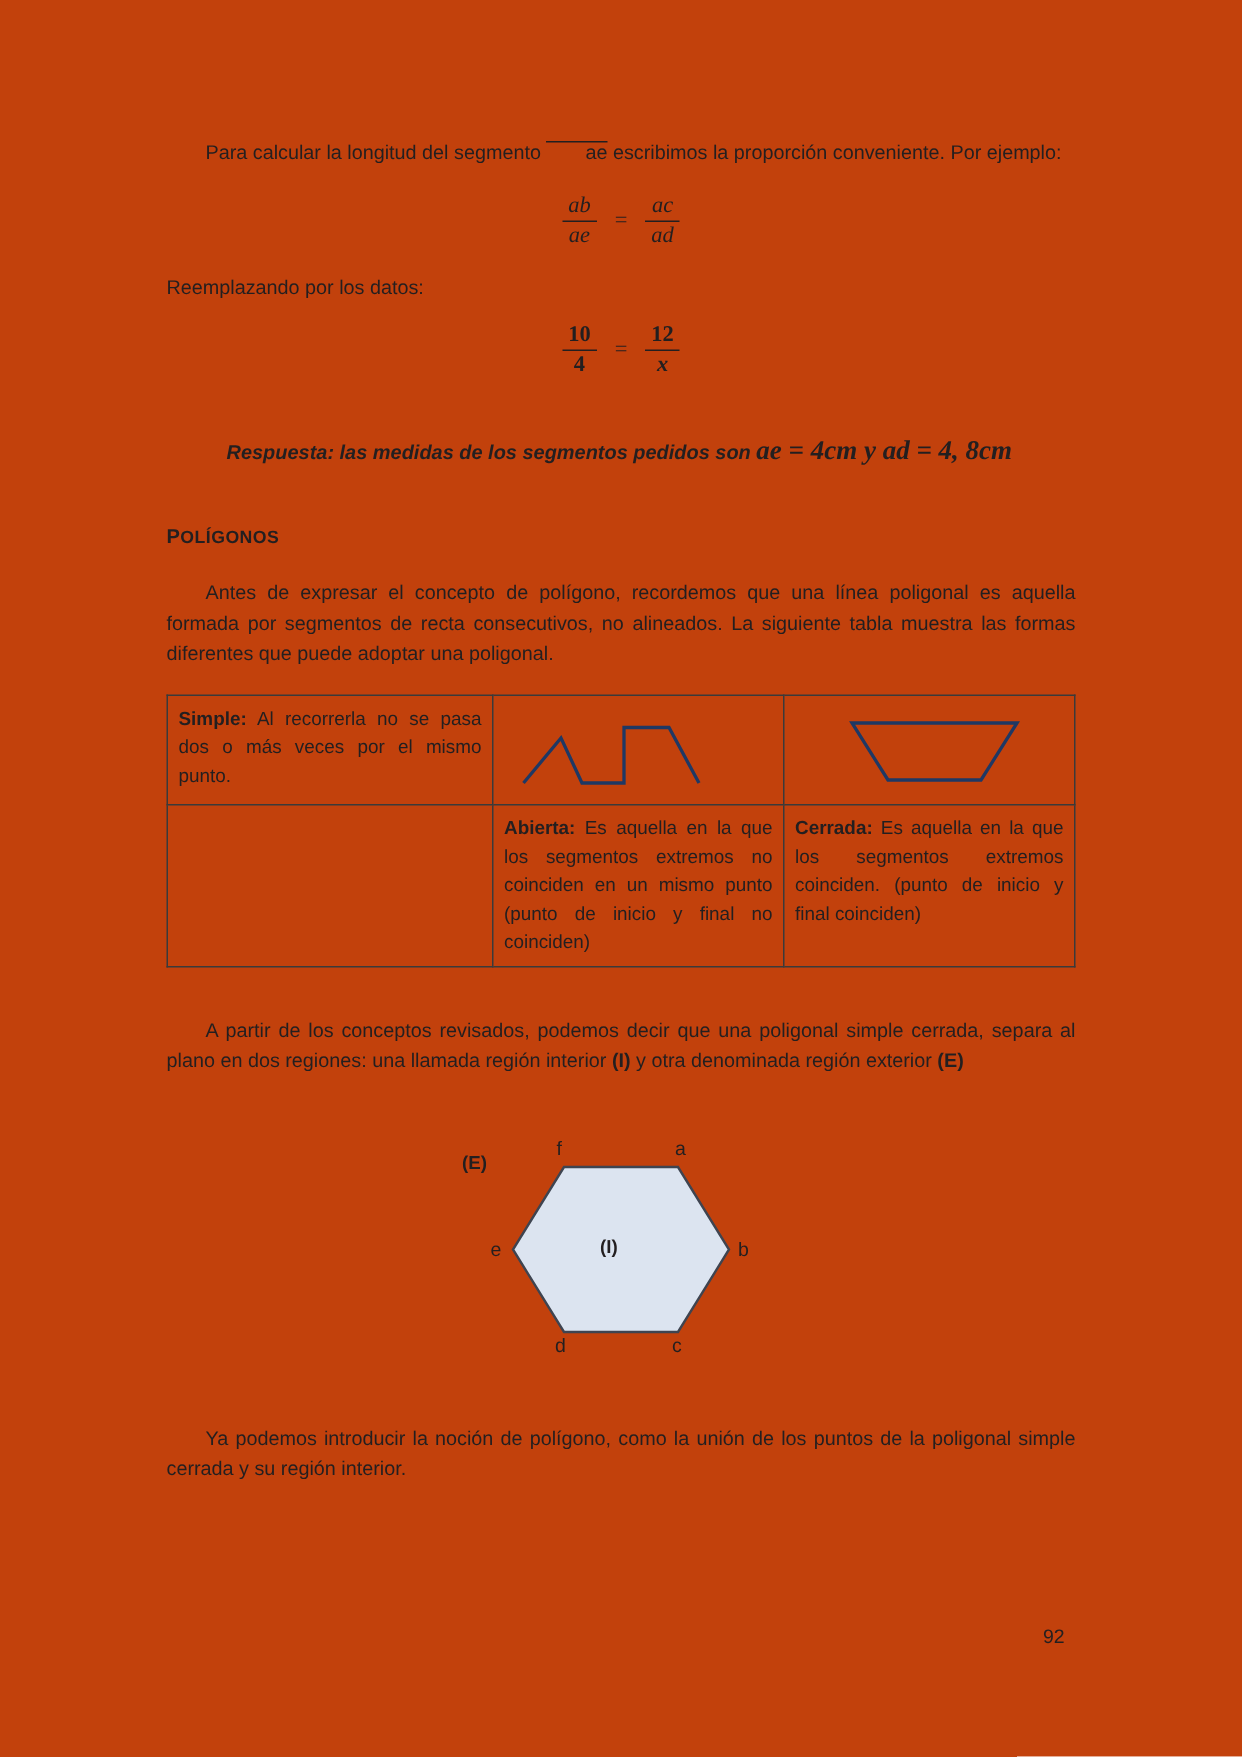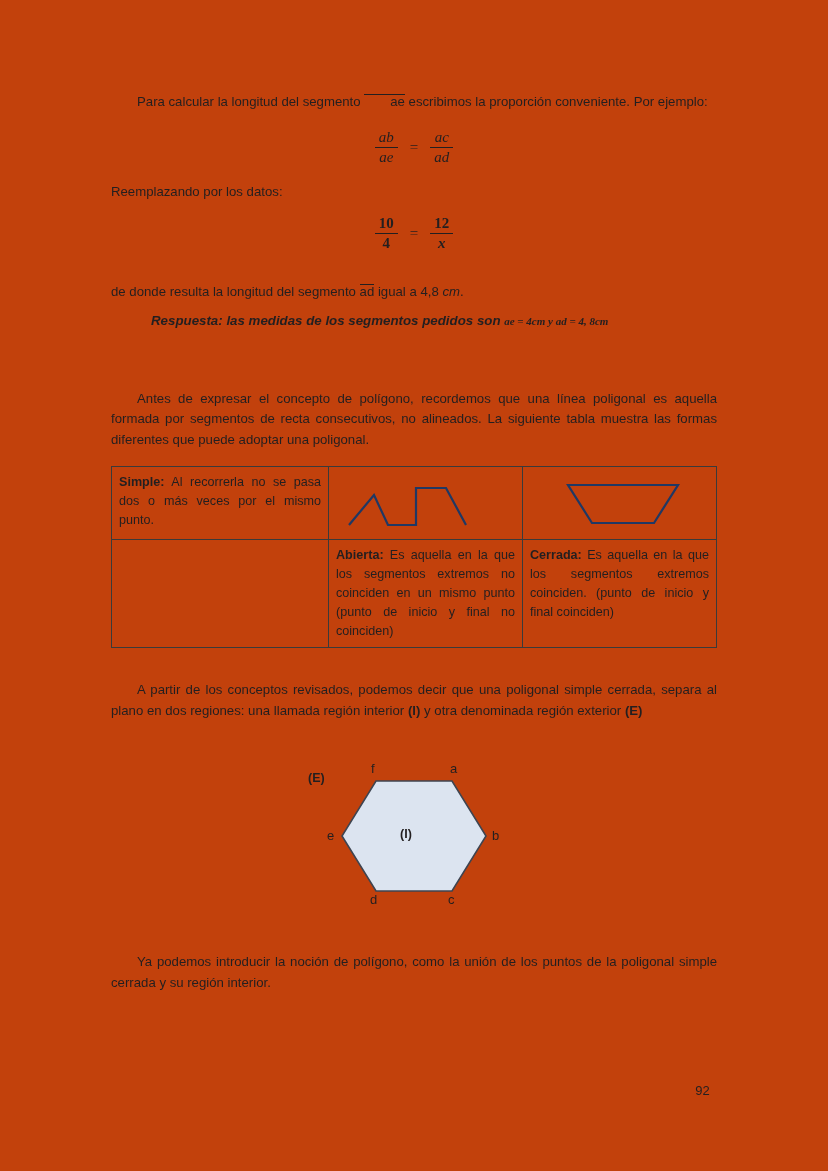--- a/index.html
+++ b/index.html
@@ -86,21 +86,21 @@
     font-size: 13.3px;
     font-weight: bold;
     font-style: italic;
     color: #231f20;
     line-height: 20px;
   }
   .answer-line .mathy {
     font-family: "Liberation Serif", serif;
     font-weight: bold;
     font-style: italic;
-    font-size: 11px;
+    font-size: 18px;
   }
 
   
   h2.section-title {
     margin: 0;
     font-size: 11.8px;
     font-weight: bold;
     letter-spacing: 0.3px;
     color: #231f20;
     font-variant: small-caps;
@@ -208,29 +208,29 @@
       </span>
       <span class="eq">=</span>
       <span class="frac upright">
         <span class="num">12</span>
         <span class="den ital">x</span>
       </span>
     </div>
 
     <div class="spacer-30"></div>
 
-    <p class="body-text"><span>de donde resulta la longitud del segmento </span><span class="overline">ad</span><span> igual a 4,8 </span><i>cm</i><span>.</span></p>
 
     <div class="spacer-8"></div>
 
     <p class="answer-line"><span>Respuesta:</span><span> las medidas de los segmentos pedidos son </span><span class="mathy">ae = 4cm y ad = 4, 8cm</span></p>
 
     <div class="spacer-30"></div>
     <div class="spacer-8"></div>
 
+    <h2 class="section-title"><span class="first">P</span><span>OLÍGONOS</span></h2>
 
     <div class="spacer-20"></div>
 
     <p class="body-text indent">Antes de expresar el concepto de polígono, recordemos que una línea poligonal es aquella formada por segmentos de recta consecutivos, no alineados. La siguiente tabla muestra las formas diferentes que puede adoptar una poligonal.</p>
 
     <div class="spacer-16"></div>
 
     <table class="poly-table">
       <tbody>
           <tr>

